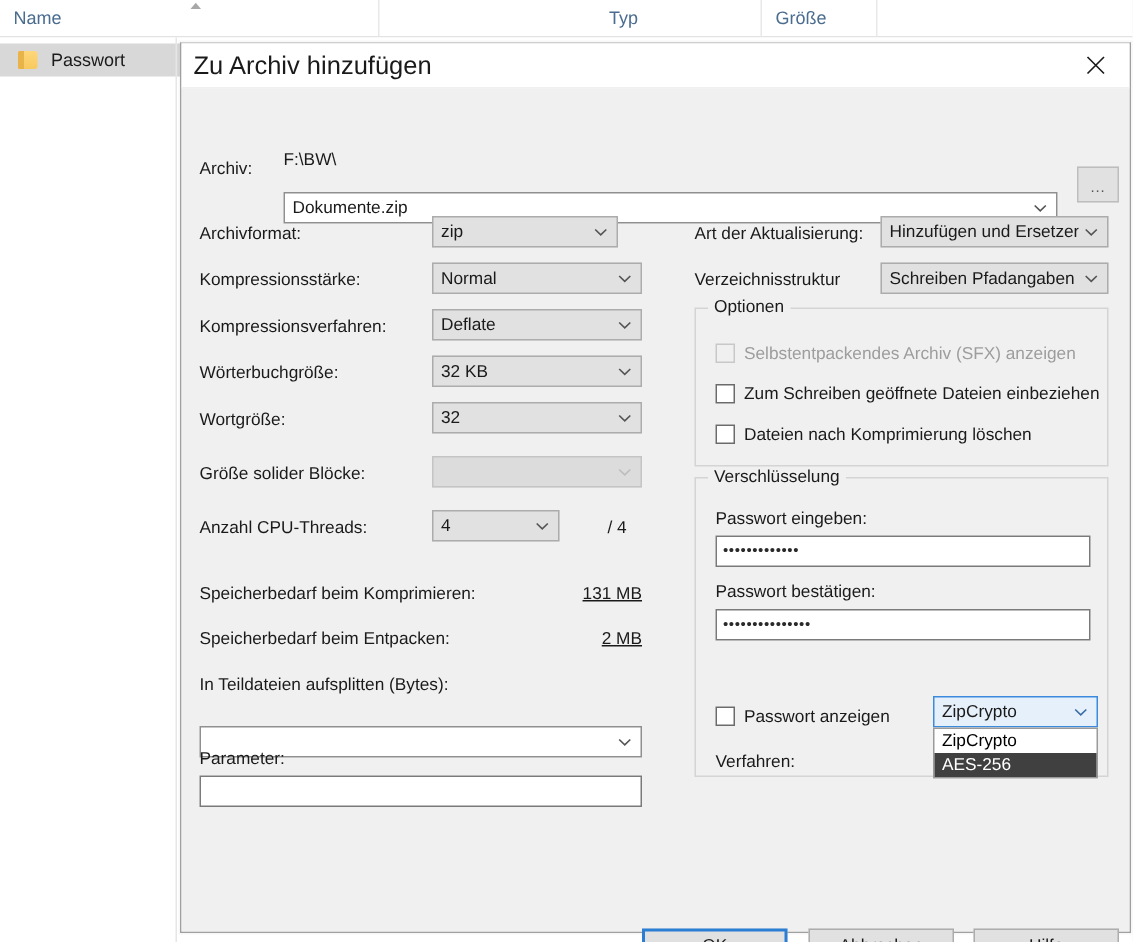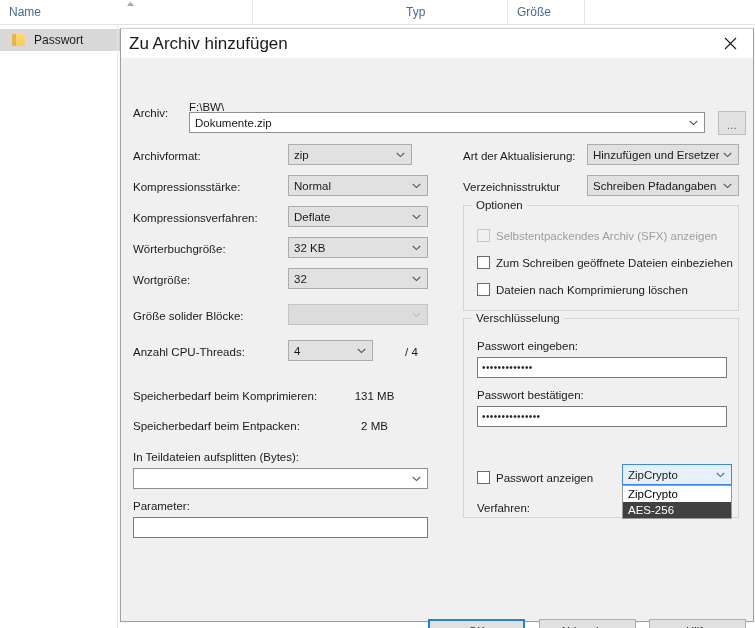--- a/index.html
+++ b/index.html
@@ -102,22 +102,23 @@
   .lbl {
     position: absolute;
     font-size: 11.5px; color: #1a1a1a;
     white-space: nowrap;
     line-height: 14px;
     text-align: right;
   }
   .val-right {
     position: absolute;
     font-size: 11.5px; color: #1a1a1a;
-    white-space: nowrap; text-align: center;
+    white-space: nowrap; text-align: right;
     line-height: 14px;
+    text-decoration: underline;
   }
 
   
   .combo {
     position: absolute;
     height: 21px;
     background: #e1e1e1;
     border: 1px solid #acacac;
     display: flex; align-items: center;
     cursor: default;
@@ -128,21 +129,21 @@
     flex: 1;
   }
   .combo .arrow {
     width: 16px; height: 100%;
     display: flex; align-items: center; justify-content: center;
     flex: none; margin-right: 3px;
   }
   .combo.disabled { background: #dcdcdc; border-color: #c4c4c4; }
   .combo.disabled .ctext { color: #b4b4b4; }
   .combo.white {
-    background: #ffffff; border: 1px solid #8f8f8f;
+    background: #ffffff; border: 1px solid #8f8f8f; margin-top: 16px;
   }
   .combo.open-head {
     background: #e6f0fb; border: 1px solid #3b8ade;
   }
   .chev { display: block; }
 
   
   .tinput {
     position: absolute;
     height: 21px;

